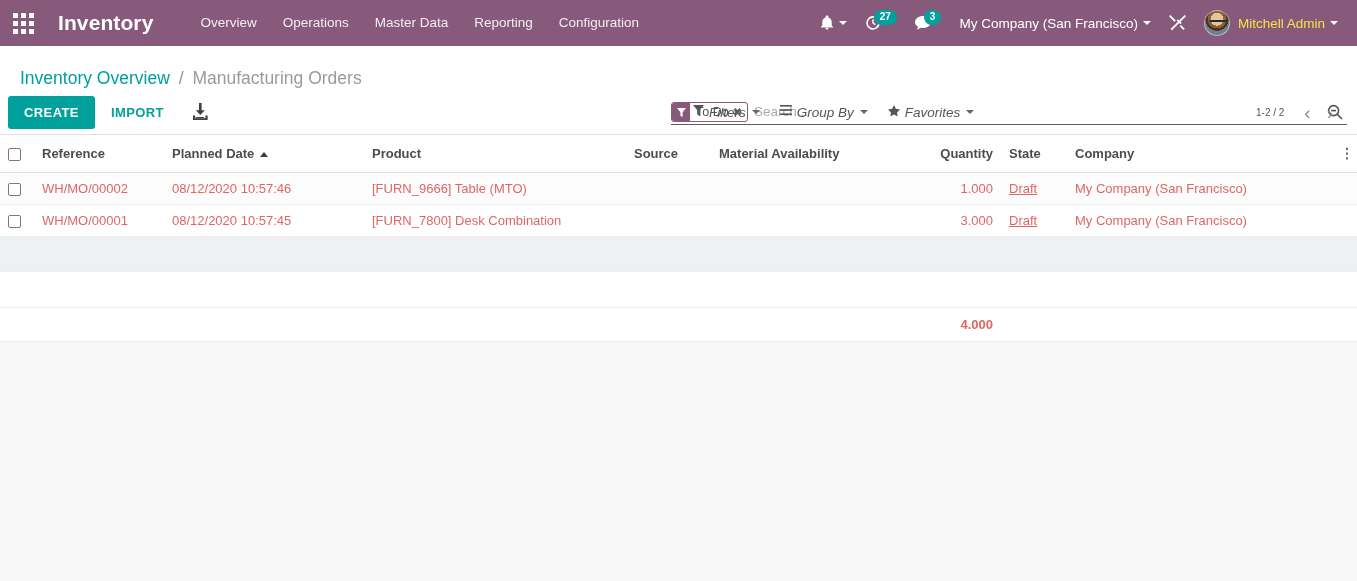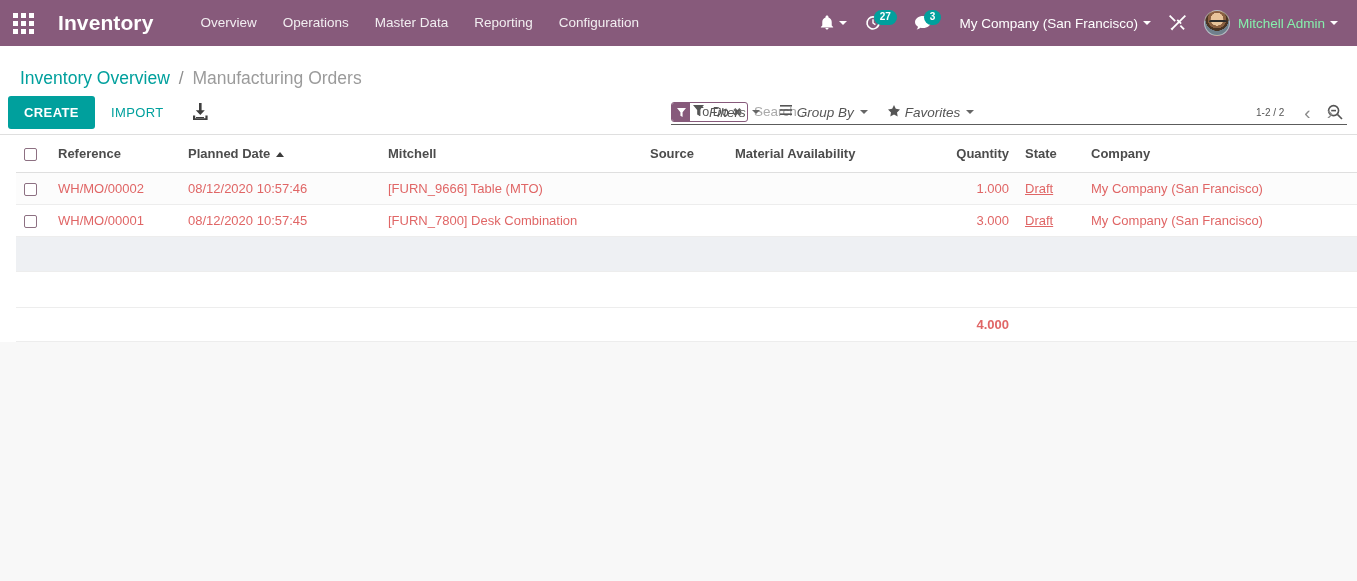--- a/index.html
+++ b/index.html
@@ -50,21 +50,21 @@
   .company-name { color: #ffffff; font-size: 13.5px; white-space: nowrap; }
   .avatar {
     width: 26px; height: 26px; border-radius: 50%; margin-right: 8px; overflow: hidden;
     background: radial-gradient(circle at 50% 34%, #e8c49a 0 32%, #8a6040 33% 46%, #4a3423 47% 58%, #6f7f8c 59% 100%);
     border: 1px solid rgba(255,255,255,0.5); position: relative; flex: none;
   }
   .avatar:after {
     content: ""; position: absolute; left: 4px; top: 9px; width: 18px; height: 5px;
     border-top: 2px solid #2b2b2b; border-radius: 2px;
   }
-  .user-name { color: #86efac; font-size: 13.5px; white-space: nowrap; }
+  .user-name { color: #fde047; font-size: 13.5px; white-space: nowrap; }
 
   
   .control-panel { background: #ffffff; border-bottom: 1px solid #dfdfdf; position: relative; }
   .cp-row1 { display: flex; align-items: flex-start; padding: 8px; height: 44px; position: relative; }
   .breadcrumb { padding: 14px 0 0 12px; font-size: 17.5px; white-space: nowrap; }
   .bc-link { color: #00A09D; cursor: pointer; }
   .bc-sep { color: #8f8f8f; margin: 0 4px; }
   .bc-active { color: #9b9b9b; }
 
   
@@ -95,21 +95,21 @@
   .search-input::placeholder { color: #aaaaaa; }
   .search-magnifier { color: #666; display: flex; align-items: center; padding-right: 4px; cursor: pointer; }
 
   .cp-row2 { display: flex; align-items: center; height: 44px; position: relative; padding-left: 8px; }
   .btn-create {
     background: #00A09D; color: #ffffff; border: none; font-size: 13px; font-weight: bold;
     letter-spacing: 0.4px; padding: 9px 16px; border-radius: 3px; cursor: pointer;
     font-family: "Liberation Sans", sans-serif;
   }
   .btn-import {
-    background: transparent; border: none; color: #00A09D; font-size: 13px; font-weight: normal;
+    background: transparent; border: none; color: #00A09D; font-size: 13px; font-weight: bold;
     letter-spacing: 0.4px; padding: 9px 12px; cursor: pointer; margin-left: 4px;
     font-family: "Liberation Sans", sans-serif;
   }
   .icon-upload { margin-left: 14px; color: #4a4a4a; cursor: pointer; display: flex; align-items: center; }
 
   .cp-filters { position: absolute; left: 683px; display: flex; align-items: center; }
   .drop-btn {
     display: flex; align-items: center; color: #555555; font-size: 13.5px; cursor: pointer;
     padding: 4px 10px; white-space: nowrap; font-style: italic;
   }
@@ -120,21 +120,21 @@
     border-top: 4px solid #666666;
   }
   .pager { position: absolute; right: 16px; display: flex; align-items: center; }
   .pager-text { color: #555; font-size: 10px; margin-right: 12px; white-space: nowrap; }
   .pager-btn {
     color: #8a8a8a; font-size: 19px; padding: 0 8px; cursor: pointer; line-height: 1;
     font-family: "Liberation Sans", sans-serif;
   }
 
   
-  .content { background: #ffffff; padding-left: 16px; }
+  .content { background: #ffffff; }
   table.olist { width: 100%; border-collapse: collapse; table-layout: fixed; }
   table.olist thead th {
     font-size: 13px; color: #4c4c4c; font-weight: bold; text-align: left;
     padding: 11px 8px 11px 8px; border-bottom: 1px solid #dfdfdf; background: #ffffff;
     white-space: nowrap; cursor: pointer; vertical-align: middle;
   }
   table.olist thead th.numeric { text-align: right; }
   table.olist tbody td {
     font-size: 13px; color: #e06666; padding: 8px 8px; border-bottom: 1px solid #ededed;
     white-space: nowrap; overflow: hidden; text-overflow: ellipsis; vertical-align: middle;
@@ -346,21 +346,21 @@
       </colgroup>
       <thead>
         <tr>
           <th class="col-chk">
             <span class="chk"></span>
           </th>
           <th>Reference</th>
           <th>
             <span>Planned Date</span><span class="sort-arrow"></span>
           </th>
-          <th>Mitchell</th>
+          <th>Product</th>
           <th>Source</th>
           <th>Material Availability</th>
           <th class="numeric">Quantity</th>
           <th>State</th>
           <th>Company</th>
           <th class="optional-th">
             <span class="dots">⋮</span>
           </th>
         </tr>
       </thead>

